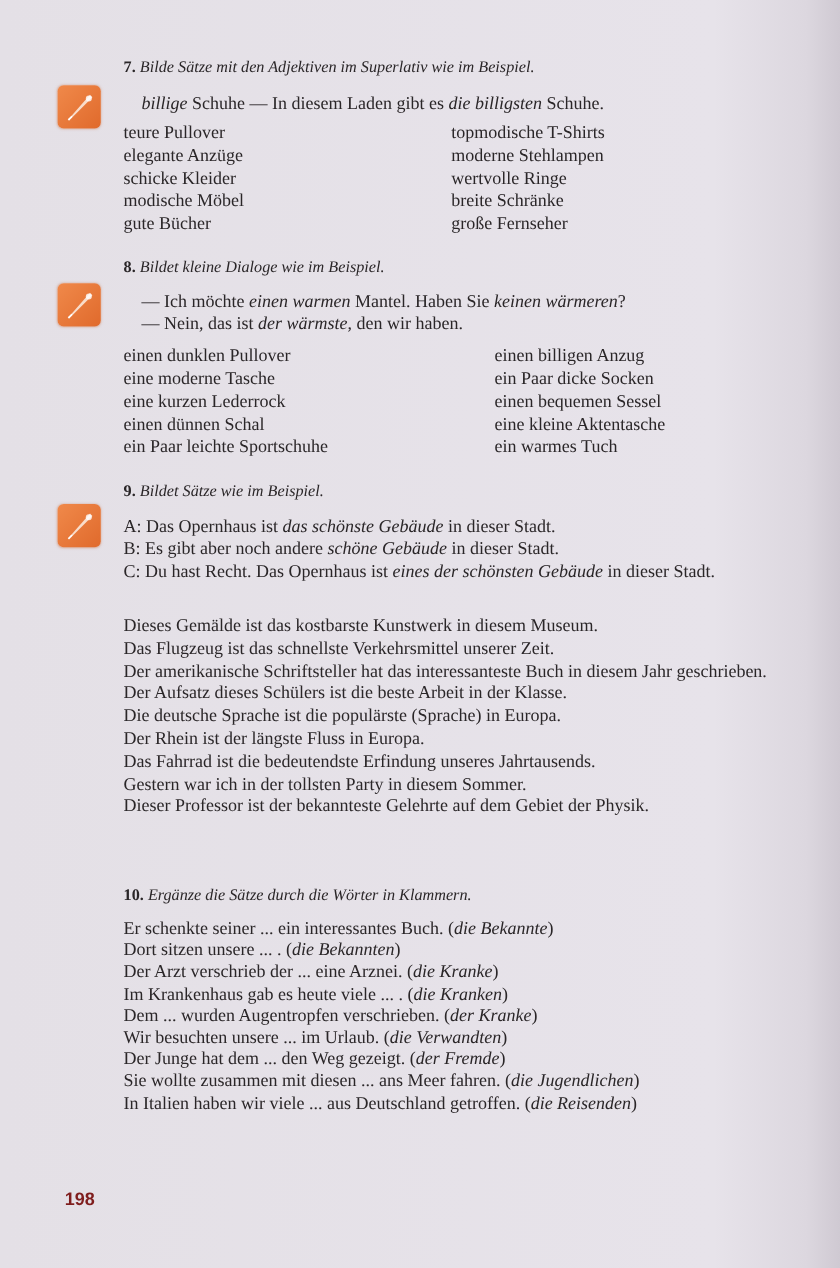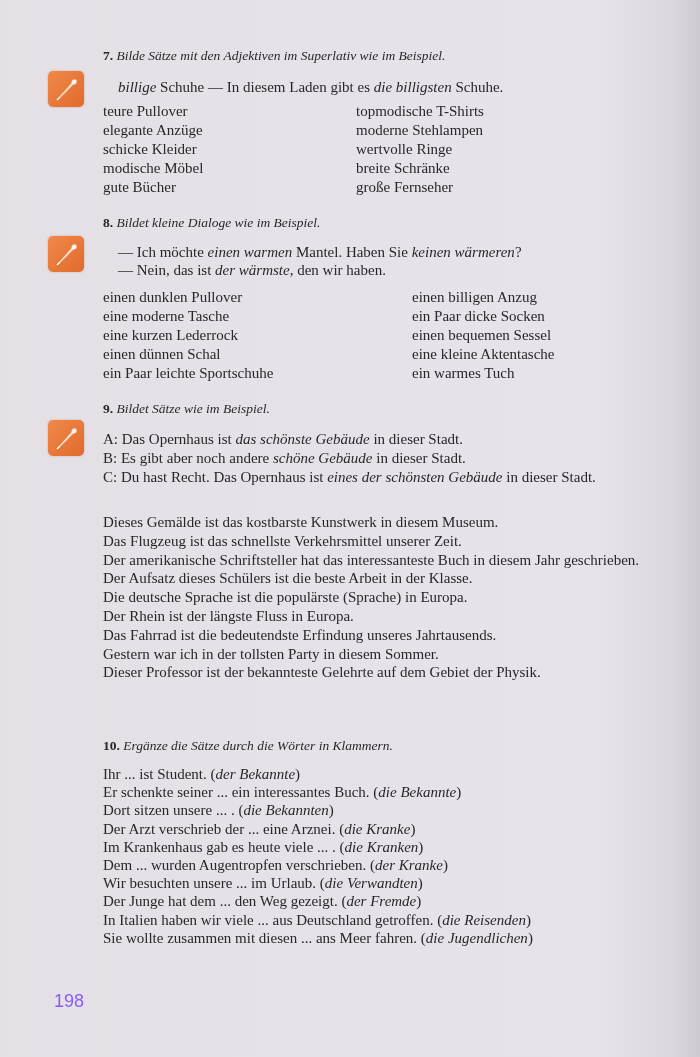--- a/index.html
+++ b/index.html
@@ -18,21 +18,21 @@
     position:absolute; left:48px; width:36px; height:36px; border-radius:5px;
     background: linear-gradient(135deg, #f0894a, #e06a2c);
     box-shadow: 0 0 2px rgba(200,100,50,0.5);
   }
   .icon svg { width:36px; height:36px; display:block; }
   .line { position:absolute; left:103px; font-size:15px; line-height:19px; white-space:nowrap;margin-left:15px; }
   .col { position:absolute; font-size:15px; line-height:19px; }
   .col div { white-space:nowrap; }
   .para { position:absolute; left:103px; width:572px; font-size:15px; line-height:18.8px; text-align:justify; }
   .para div { white-space:normal; }
-  .pagenum { position:absolute; left:54px; top:991px; font-family:"Liberation Sans", sans-serif; font-size:18px; font-weight:normal; color:#8b5cf6; }
+  .pagenum { position:absolute; left:54px; top:991px; font-family:"Liberation Sans", sans-serif; font-size:15px; font-weight:bold; color:#7f1d1d; }
   i { font-style:italic; }
 </style>
 </head>
 <body>
 
 <div class="page">
 
   <div class="ex-title" style="top:48px;">
     <b>7.</b>
     <i>Bilde Sätze mit den Adjektiven im Superlativ wie im Beispiel.</i>
@@ -47,21 +47,21 @@
   <div class="line" style="top:78px;">
     <i>billige</i><span> Schuhe — In diesem Laden gibt es </span><i>die billigsten</i><span> Schuhe.</span>
   </div>
   <div class="col" style="left:103px; top:102px;">
     <div>teure Pullover</div>
     <div>elegante Anzüge</div>
     <div>schicke Kleider</div>
     <div>modische Möbel</div>
     <div>gute Bücher</div>
   </div>
-  <div class="col" style="left:356px; top:102px;">
+  <div class="col" style="left:376px; top:102px;">
     <div>topmodische T-Shirts</div>
     <div>moderne Stehlampen</div>
     <div>wertvolle Ringe</div>
     <div>breite Schränke</div>
     <div>große Fernseher</div>
   </div>
 
   <div class="ex-title" style="top:215px;">
     <b>8.</b>
     <i>Bildet kleine Dialoge wie im Beispiel.</i>
@@ -120,26 +120,25 @@
     <div><span>A: Das Opernhaus ist </span><i>das schönste Gebäude</i><span> in dieser Stadt.</span></div>
     <div><span>B: Es gibt aber noch andere </span><i>schöne Gebäude</i><span> in dieser Stadt.</span></div>
     <div><span>C: Du hast Recht. Das Opernhaus ist </span><i>eines der schönsten Gebäude</i><span> in dieser Stadt.</span></div>
   </div>
 
   <div class="ex-title" style="top:738px;">
     <b>10.</b>
     <i>Ergänze die Sätze durch die Wörter in Klammern.</i>
   </div>
   <div class="para" style="top:765px; line-height:18.2px;">
-    <div><span>Ihr ... ist Student. (</span><i>der Bekannte</i><span>)</span></div>
     <div><span>Er schenkte seiner ... ein interessantes Buch. (</span><i>die Bekannte</i><span>)</span></div>
     <div><span>Dort sitzen unsere ... . (</span><i>die Bekannten</i><span>)</span></div>
     <div><span>Der Arzt verschrieb der ... eine Arznei. (</span><i>die Kranke</i><span>)</span></div>
     <div><span>Im Krankenhaus gab es heute viele ... . (</span><i>die Kranken</i><span>)</span></div>
     <div><span>Dem ... wurden Augentropfen verschrieben. (</span><i>der Kranke</i><span>)</span></div>
     <div><span>Wir besuchten unsere ... im Urlaub. (</span><i>die Verwandten</i><span>)</span></div>
     <div><span>Der Junge hat dem ... den Weg gezeigt. (</span><i>der Fremde</i><span>)</span></div>
+    <div><span>Sie wollte zusammen mit diesen ... ans Meer fahren. (</span><i>die Jugendlichen</i><span>)</span></div>
     <div><span>In Italien haben wir viele ... aus Deutschland getroffen. (</span><i>die Reisenden</i><span>)</span></div>
-    <div><span>Sie wollte zusammen mit diesen ... ans Meer fahren. (</span><i>die Jugendlichen</i><span>)</span></div>
   </div>
 
   <div class="pagenum">198</div>
 </div>
 
 </body></html>

